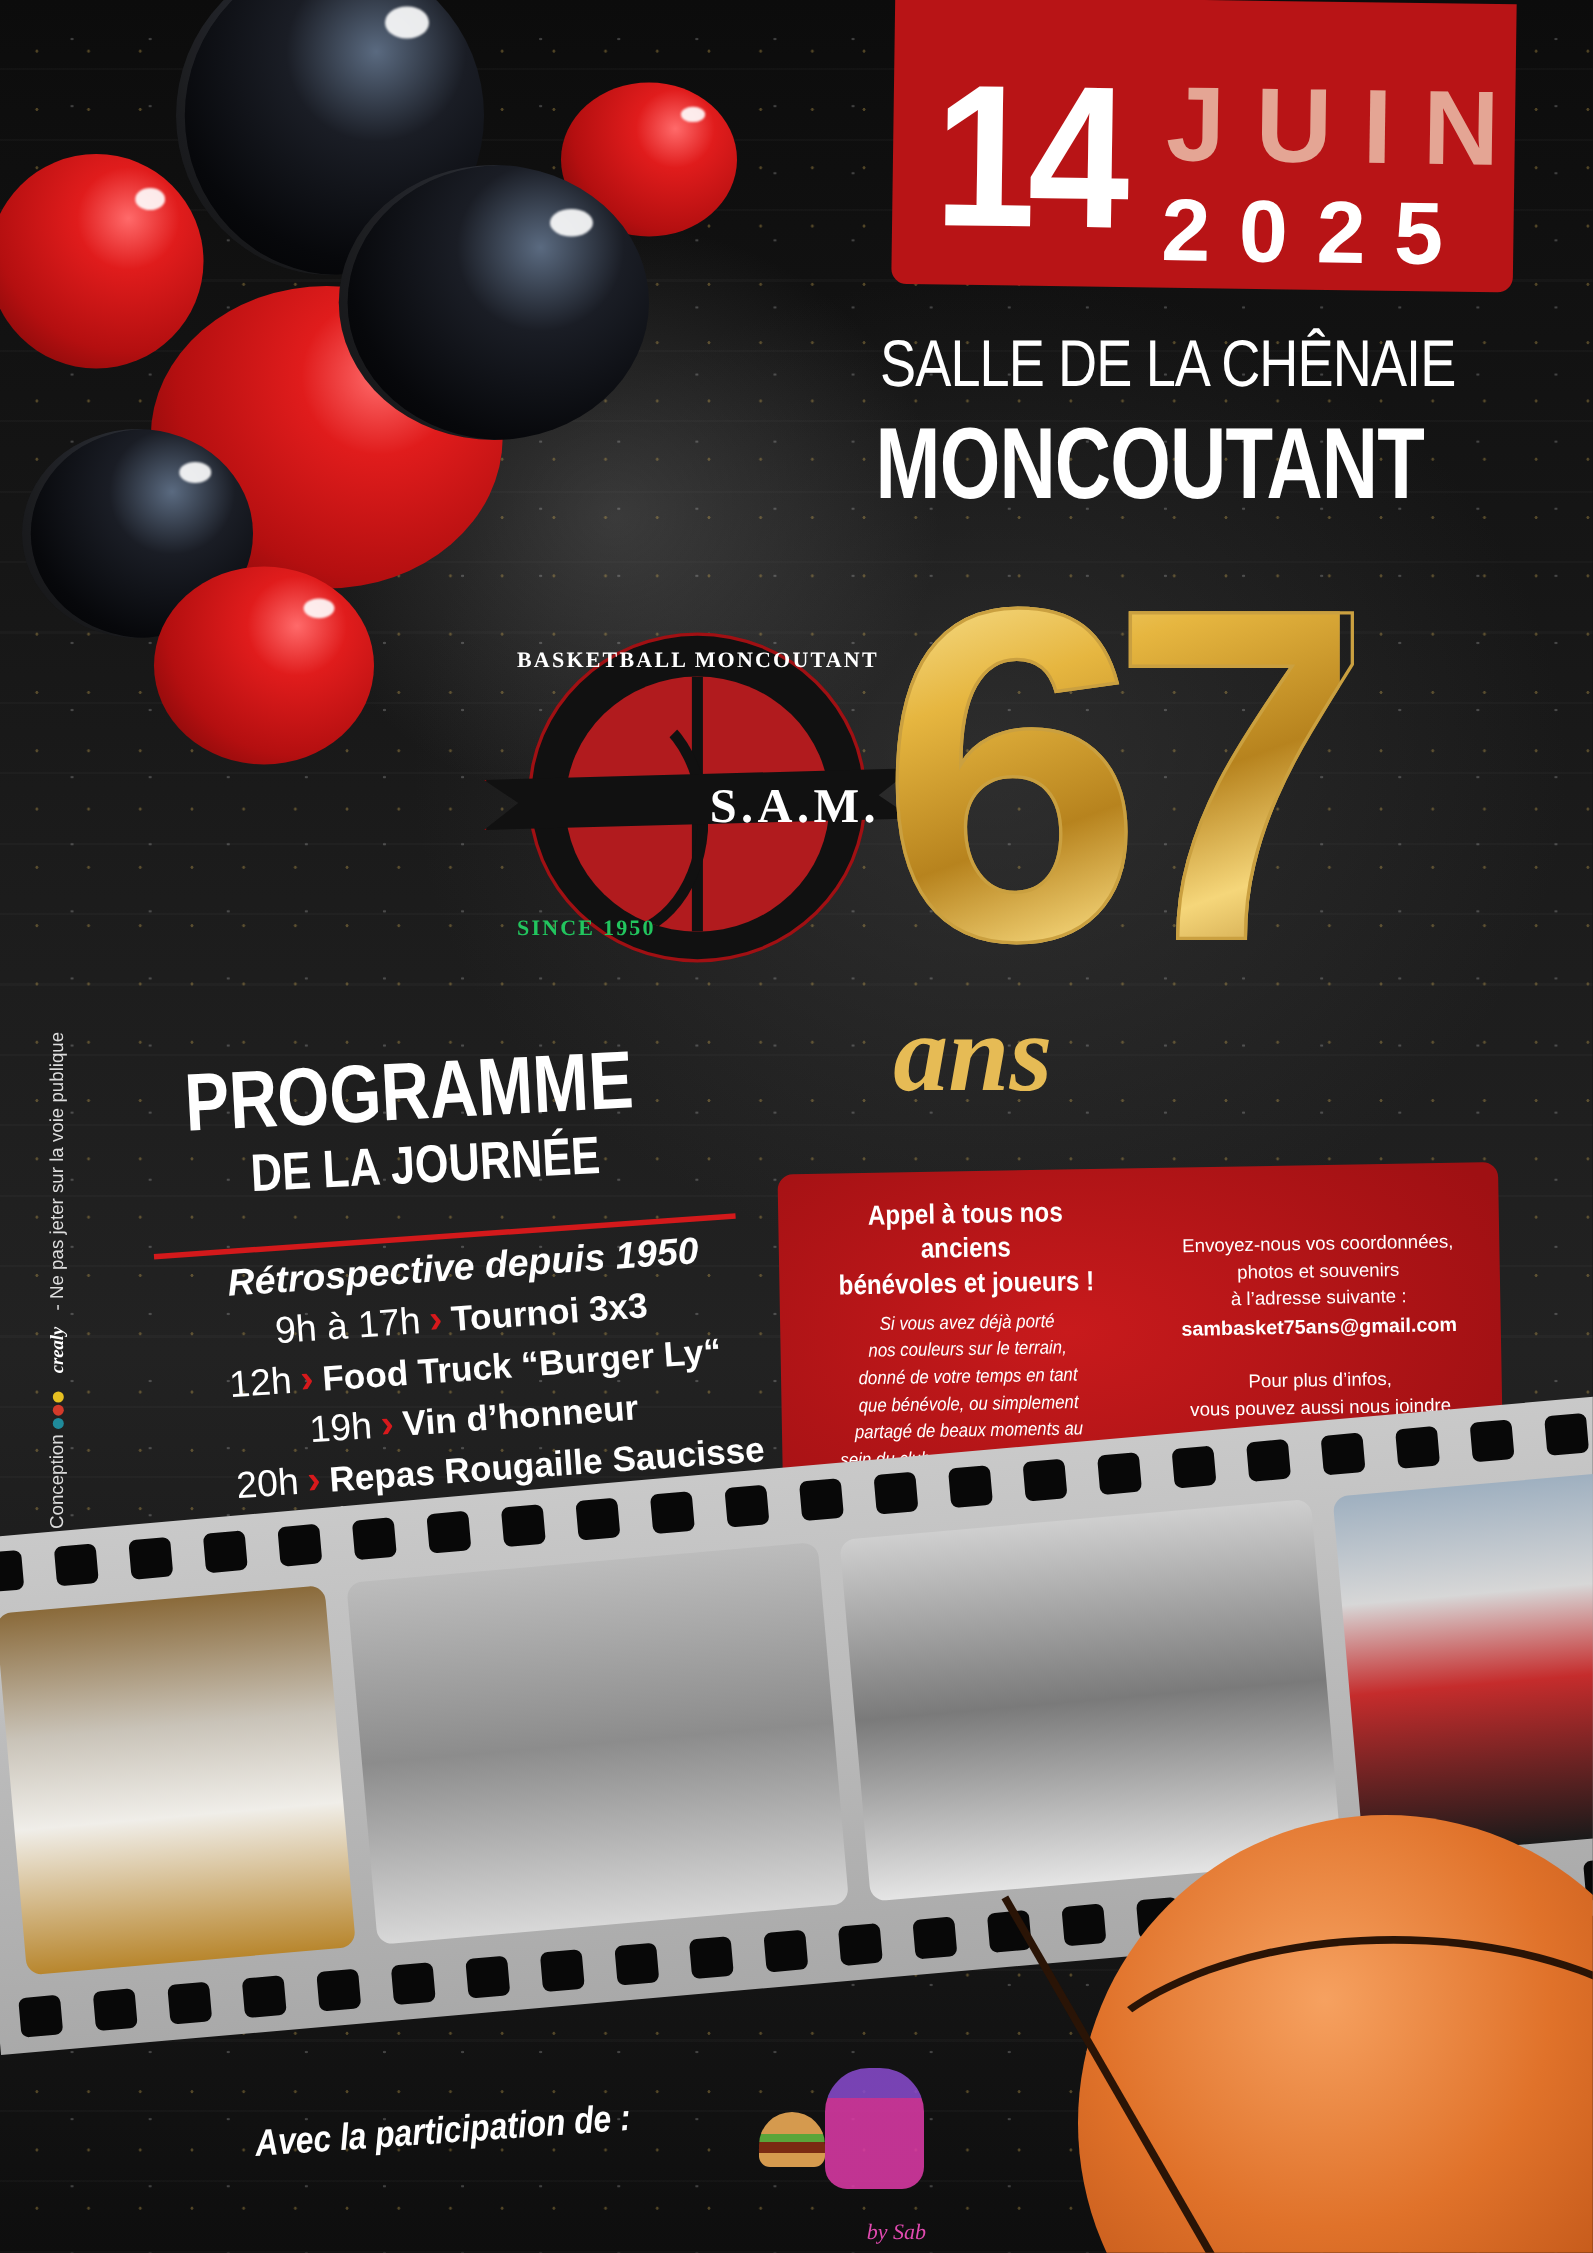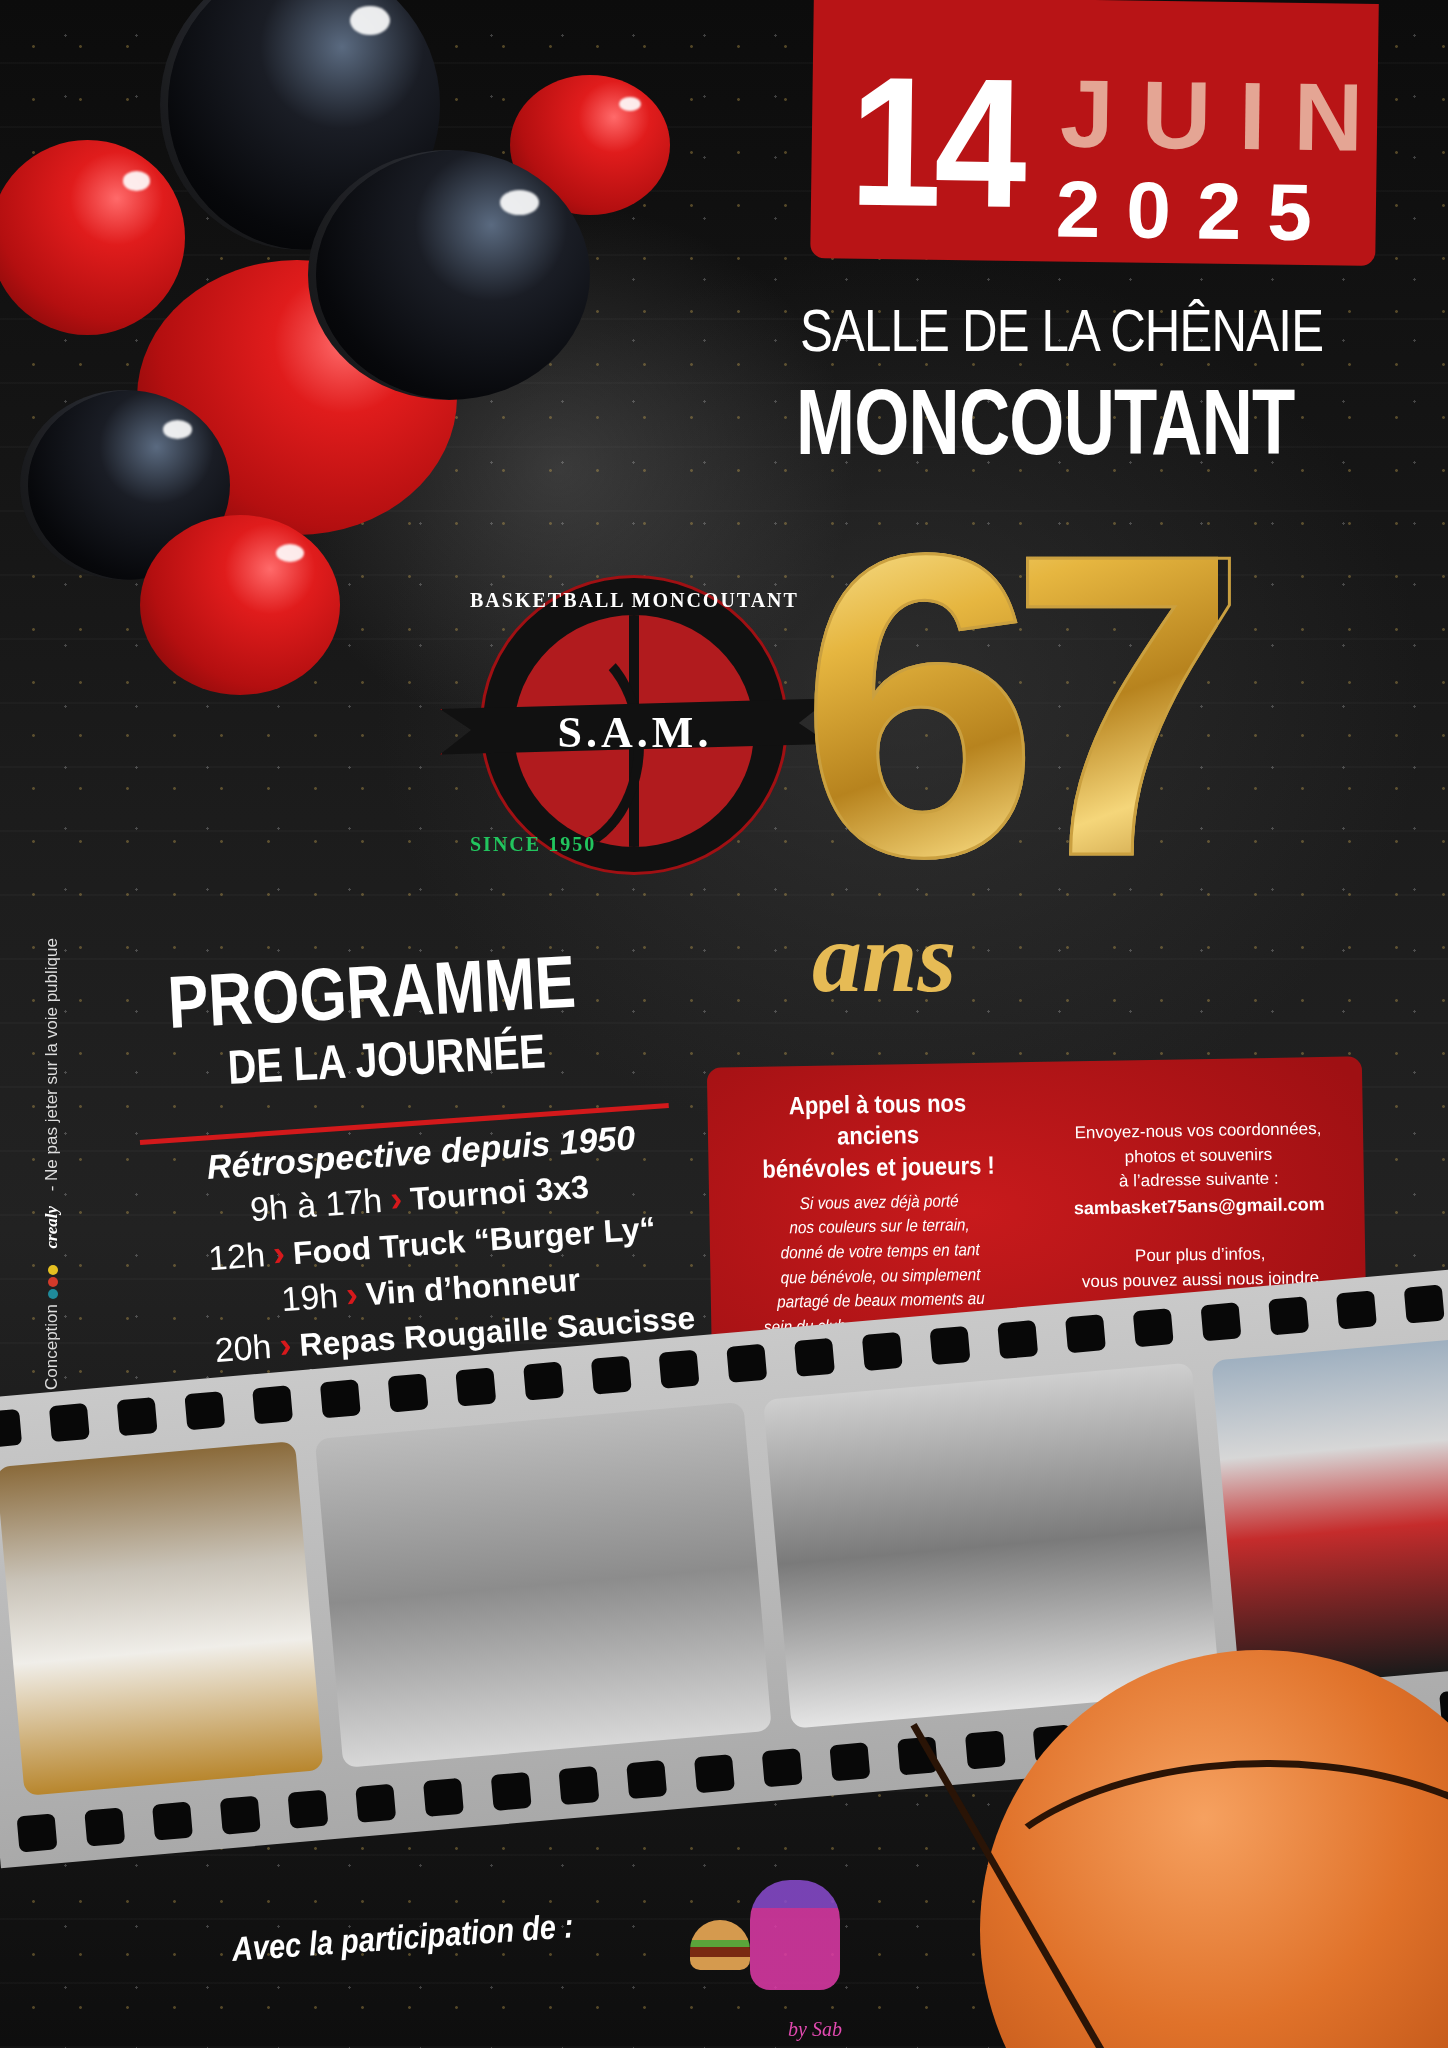--- a/index.html
+++ b/index.html
@@ -43,21 +43,21 @@
   .venue-line2 { position: absolute; left: 796px; top: 370px; font-size: 92px; font-weight: 700; color: #fff; letter-spacing: -1px; transform: scaleX(0.77); transform-origin: left; white-space: nowrap; }
 
   
   .logo { position: absolute; left: 470px; top: 575px; width: 330px; height: 300px; }
   .logo-circle { position: absolute; left: 10px; top: 0; width: 308px; height: 300px; border-radius: 50%; background: #111; border: 3px solid #a01013; }
   .logo-ball { position: absolute; left: 44px; top: 40px; width: 240px; height: 232px; border-radius: 50%; background: #b11b1e; overflow: hidden; }
   .logo-ball::before { content:""; position:absolute; left:50%; top:0; bottom:0; width:10px; background:#111; transform: translateX(-50%); }
   .logo-ball::after { content:""; position:absolute; left:-40px; top:20px; width:150px; height:200px; border:10px solid #111; border-radius:50%; border-left-color:transparent; border-top-color:transparent; }
   .logo-arc-top { position: absolute; left: 0; top: 14px; width: 330px; text-align: left; font-family: "Liberation Serif", serif; font-weight: 700; font-size: 20px; letter-spacing: 2px; color: #fff; }
   .logo-banner { position: absolute; left: -30px; top: 120px; width: 390px; height: 70px; background: #111; border: 2px solid #8a1012; clip-path: polygon(0 20%, 8% 50%, 0 85%, 100% 70%, 92% 40%, 100% 5%); }
-  .logo-banner-text { position: absolute; left: 0; top: 132px; width: 330px; text-align: center; font-family: "Liberation Serif", serif; font-weight: 700; font-size: 44px; letter-spacing: 4px; color: #fff; }
+  .logo-banner-text { position: absolute; left: 0; top: 132px; width: 330px; text-align: right; font-family: "Liberation Serif", serif; font-weight: 700; font-size: 44px; letter-spacing: 4px; color: #fff; }
   .logo-arc-bottom { position: absolute; left: 0; top: 258px; width: 330px; text-align: left; font-family: "Liberation Serif", serif; font-weight: 700; font-size: 20px; letter-spacing: 2px; color: #22c55e; }
 
   
   .seventy-five { position: absolute; left: 800px; top: 490px; font-size: 430px; font-weight: 700; line-height: 1; letter-spacing: -30px;
     background: linear-gradient(160deg, #fff2b0 0%, #e6b640 30%, #b7831e 55%, #f5d67a 75%, #a6731b 100%);
     -webkit-background-clip: text; background-clip: text; color: transparent;
     -webkit-text-stroke: 3px #caa040; font-family: "Liberation Sans", sans-serif; }
   .ans { position: absolute; left: 800px; top: 900px; font-family: "Liberation Serif", serif; font-style: italic; font-weight: 700; font-size: 100px; color: #e6bb55; margin-left: 12px; }
 
   

